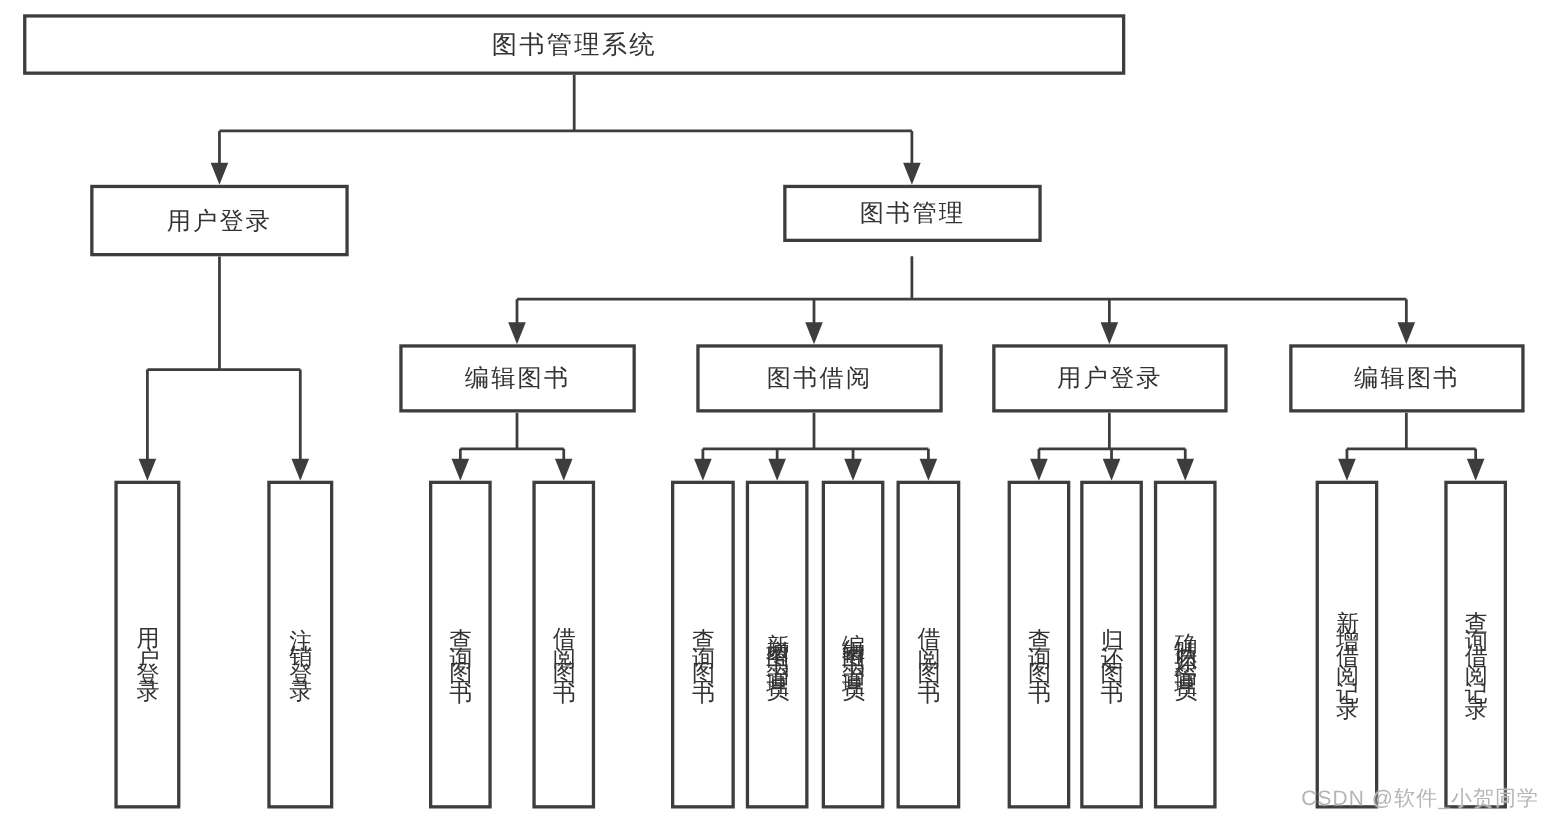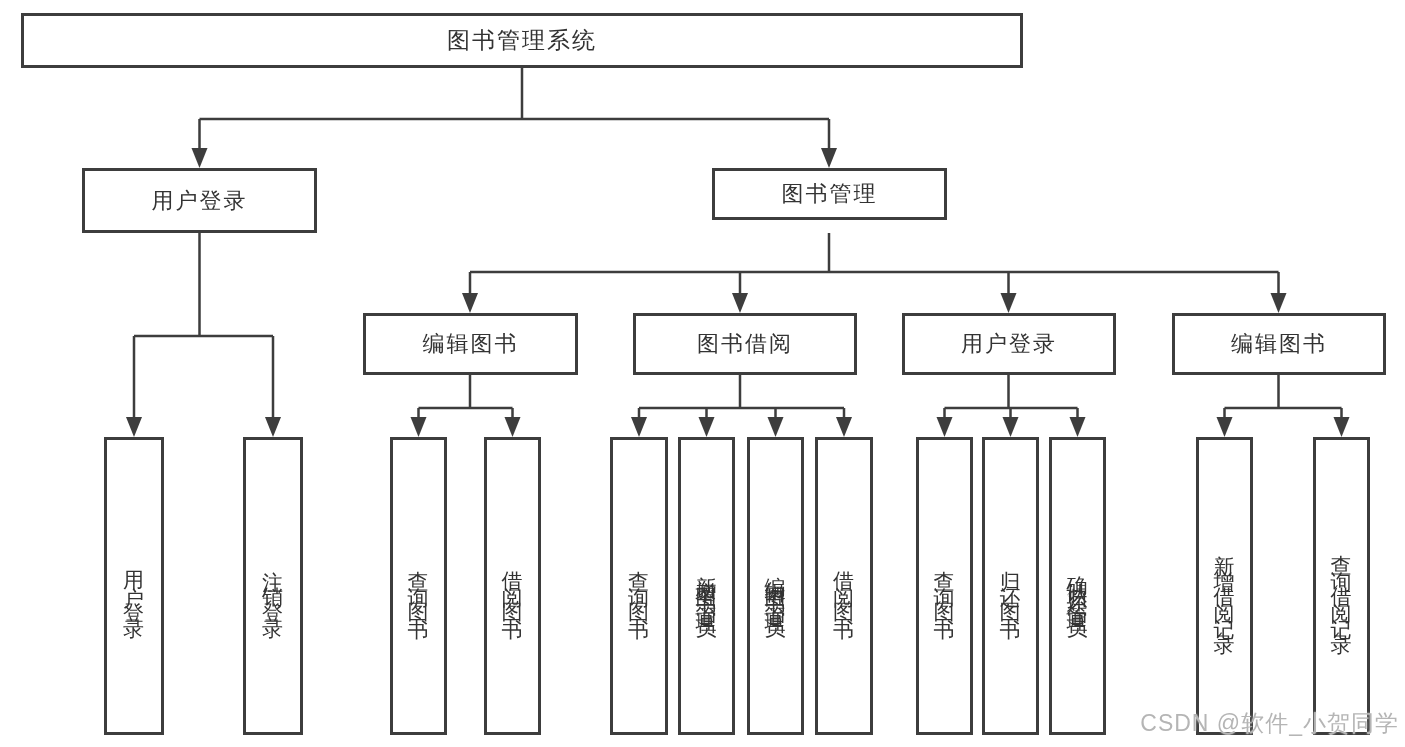--- a/index.html
+++ b/index.html
@@ -16,21 +16,21 @@
   }
   .hlabel{font-size:22px;letter-spacing:2px;white-space:nowrap;}
   .root-label{font-size:23px;}
   .vtext{
     writing-mode:vertical-rl;
     font-size:21px;
     line-height:1;
   }
   .watermark{
     position:absolute;right:6px;bottom:8px;
-    font-size:23px;letter-spacing:1px;color:#b5b5b5;
+    font-size:19px;letter-spacing:1px;color:#b5b5b5;
     text-shadow:0 0 2px #ffffff;
     white-space:nowrap;
   }
 </style>
 </head>
 <body>
 
 <div class="canvas">
 
   <svg class="connectors" id="conn-svg" viewBox="0 0 1405 747" xmlns="http://www.w3.org/2000/svg">

